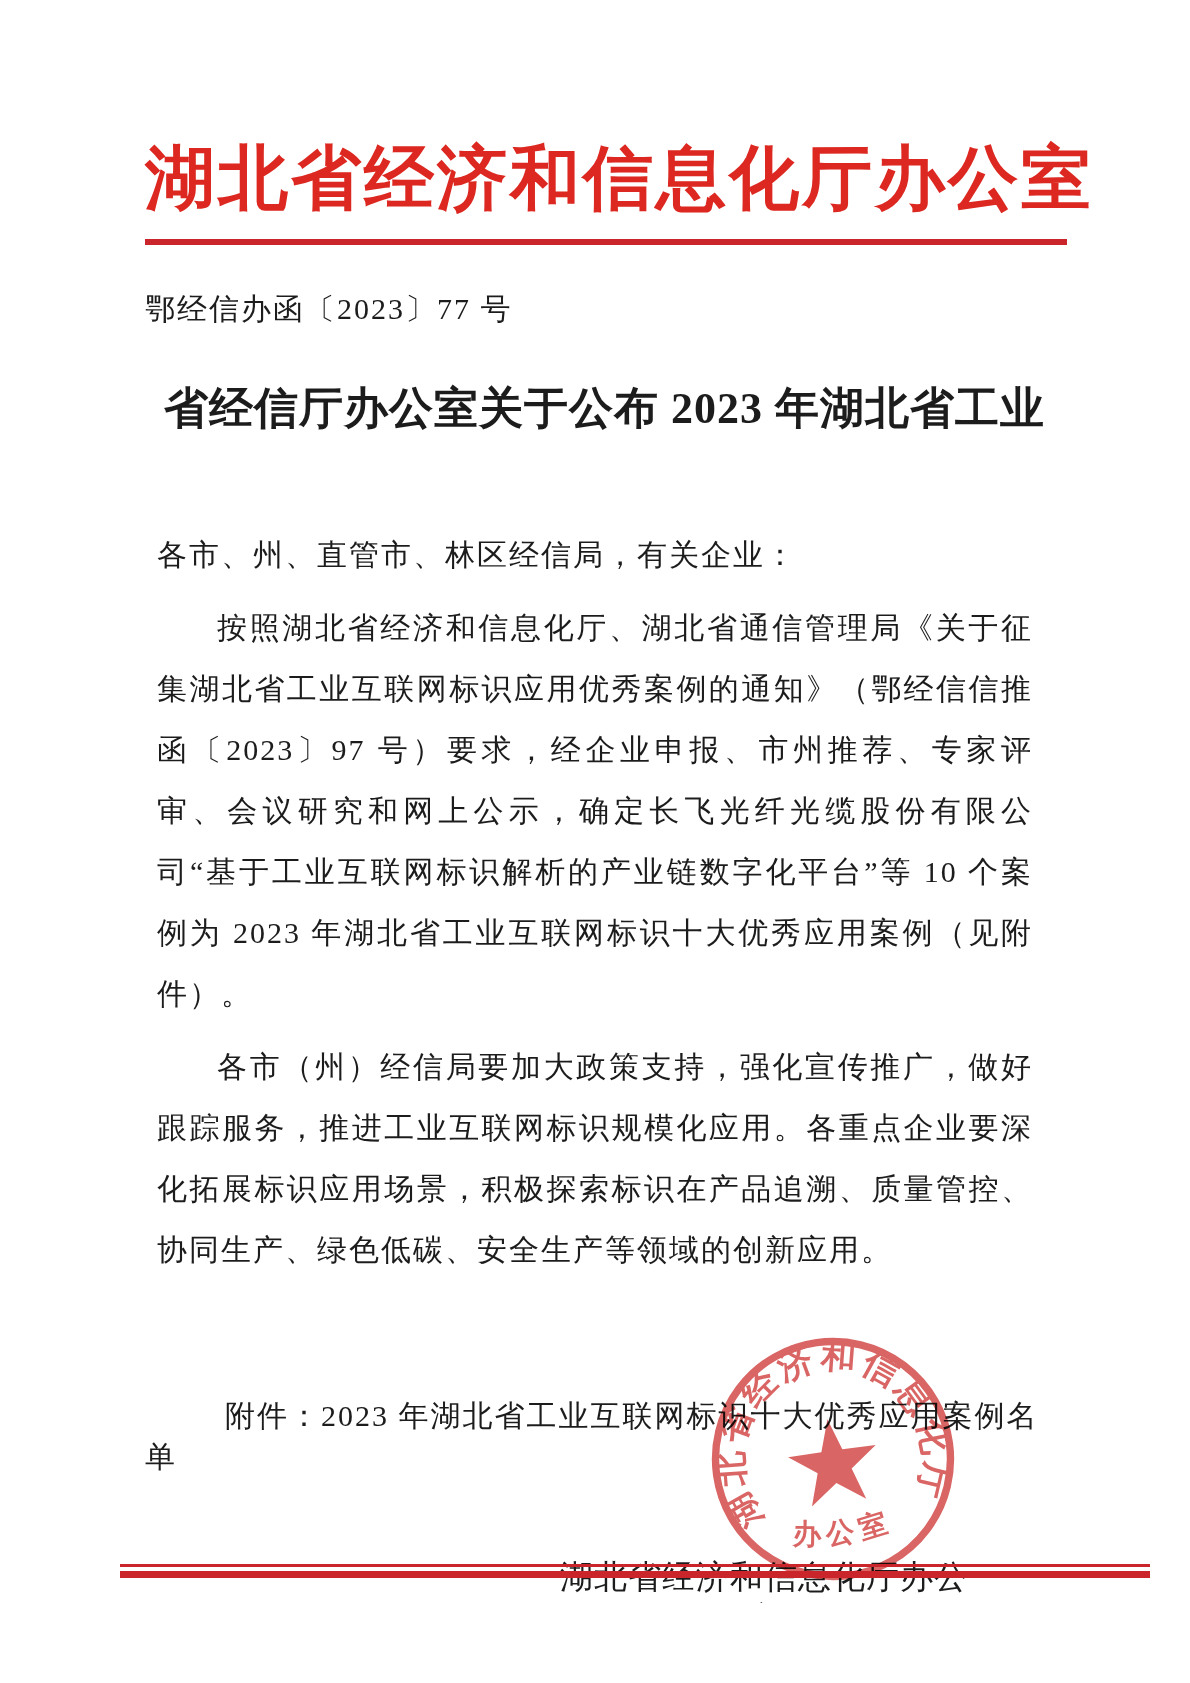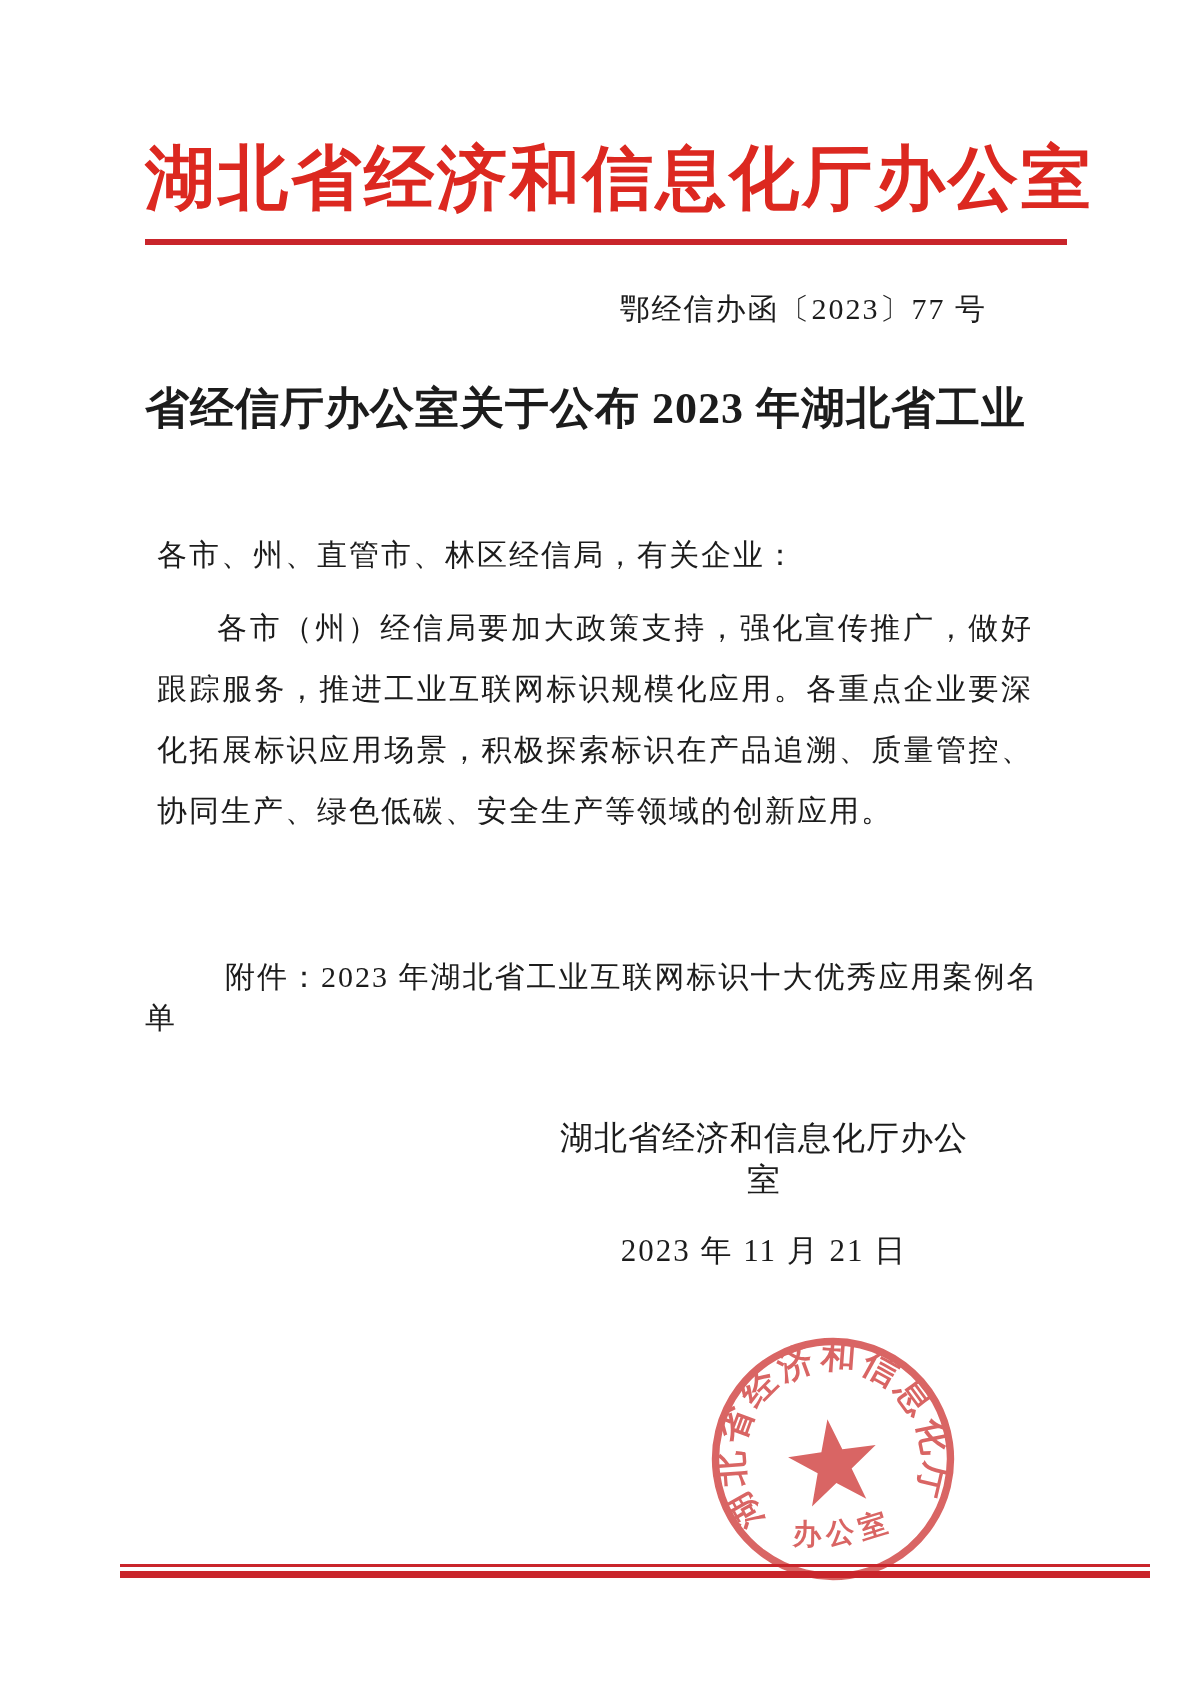--- a/index.html
+++ b/index.html
@@ -24,28 +24,27 @@
     white-space:nowrap;
   }
   .header-rule{
     margin:16px auto 0 auto;
     width:922px;
     height:6px;
     background:#c9252b;
   }
   .doc-number{
     margin-top:44px;
-    text-align:right;
     padding-right:58px;
     font-size:30px;
     letter-spacing:2px;
   }
   .doc-title{
     margin:46px auto 0 auto;
-    text-align:left;
+    text-align:right;
     font-weight:bold;
     font-size:44px;
     line-height:66px;
     letter-spacing:1px;
   }
   .doc-title span{display:block;}
   .body-text{
     margin-top:82px;
     font-size:30px;
     line-height:61px;
@@ -122,20 +121,21 @@
     <div class="header-rule"></div>
 
     <div class="doc-number">鄂经信办函〔2023〕77 号</div>
 
     <h2 class="doc-title">
       <span>省经信厅办公室关于公布 2023 年湖北省工业</span>
     </h2>
 
     <div class="body-text">
       <p class="salutation">各市、州、直管市、林区经信局，有关企业：</p>
+      <p class="para">按照湖北省经济和信息化厅、湖北省通信管理局《关于征集湖北省工业互联网标识应用优秀案例的通知》（鄂经信信推函〔2023〕97 号）要求，经企业申报、市州推荐、专家评审、会议研究和网上公示，确定长飞光纤光缆股份有限公司“基于工业互联网标识解析的产业链数字化平台”等 10 个案例为 2023 年湖北省工业互联网标识十大优秀应用案例（见附件）。</p>
       <p class="para">各市（州）经信局要加大政策支持，强化宣传推广，做好跟踪服务，推进工业互联网标识规模化应用。各重点企业要深化拓展标识应用场景，积极探索标识在产品追溯、质量管控、协同生产、绿色低碳、安全生产等领域的创新应用。</p>
     </div>
 
     <div class="attachment">附件：2023 年湖北省工业互联网标识十大优秀应用案例名单</div>
 
     <div class="sign-block">
       <div class="signer">湖北省经济和信息化厅办公室</div>
       <div class="sign-date">2023 年 11 月 21 日</div>
     </div>
 

